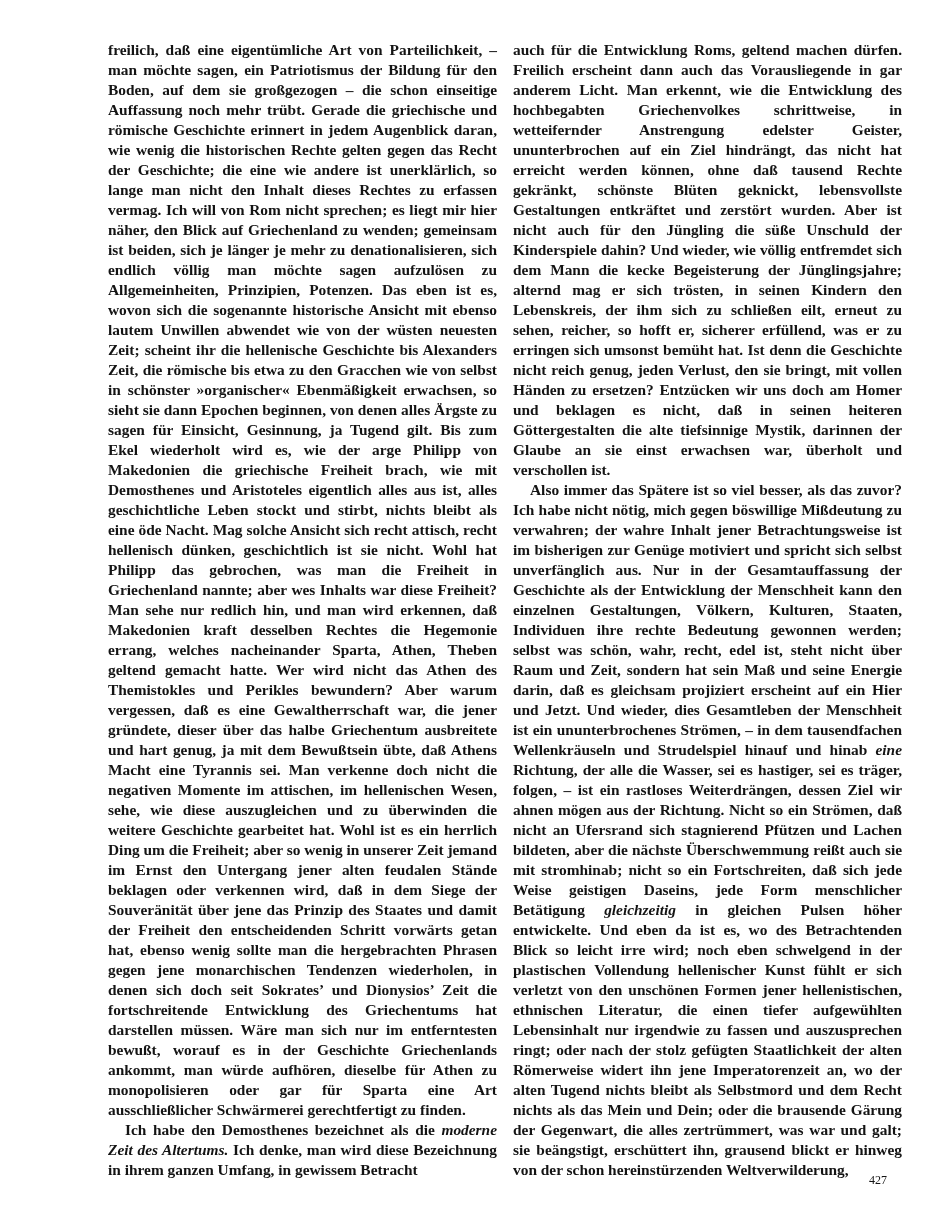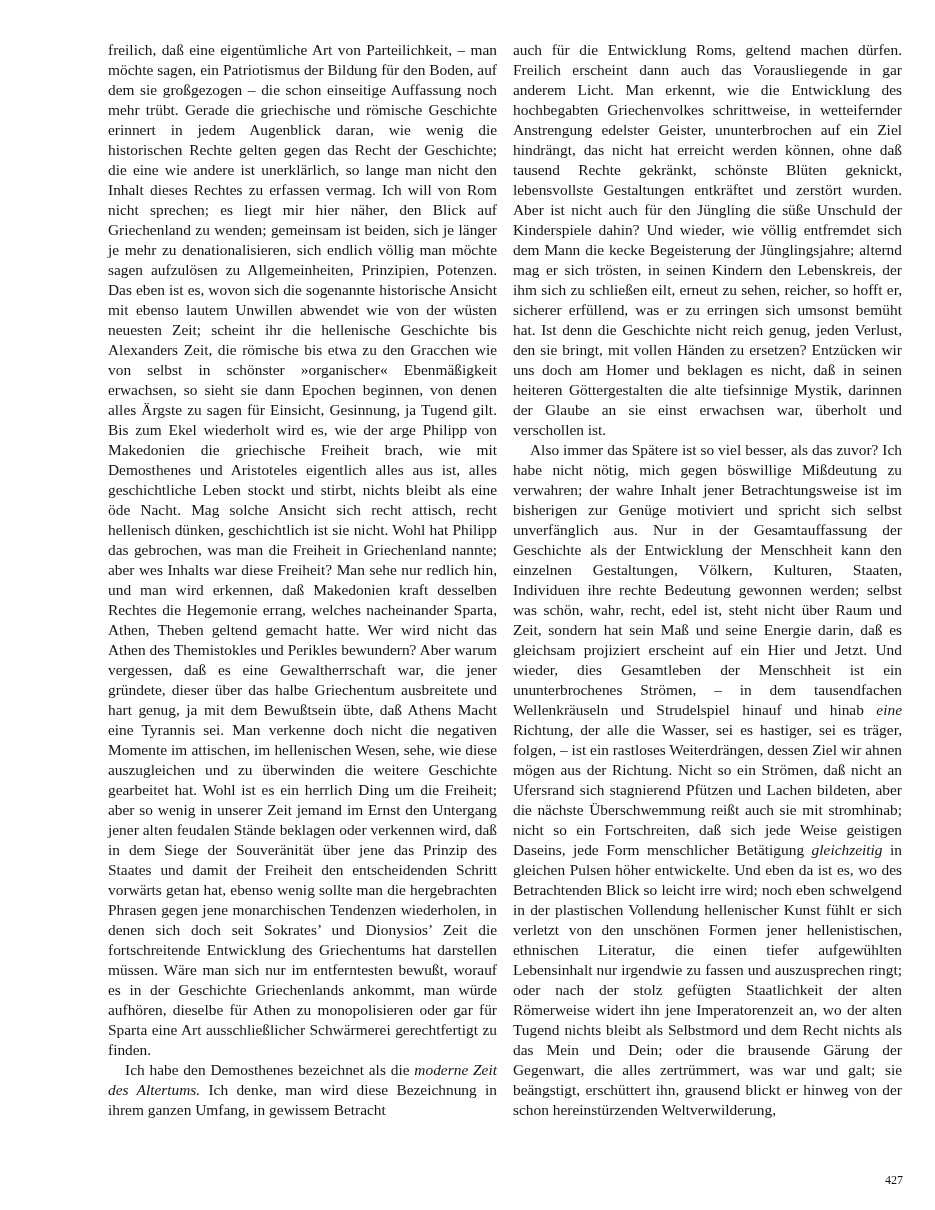--- a/index.html
+++ b/index.html
@@ -14,20 +14,21 @@
     box-sizing: border-box;
     background: #ffffff;
     padding: 40px 33px 0 108px;
     font-family: "Liberation Serif", "DejaVu Serif", serif;
     color: #141414;
     overflow: hidden;
   }
   .columns {
     display: flex;
     gap: 16px;
+    font-weight: bold;
   }
   .column {
     width: 389px;
     flex: 0 0 389px;
     font-size: 15.4px;
     line-height: 20px;
     text-align: justify;
     hyphens: auto;
     -webkit-hyphens: auto;
   }
@@ -35,21 +36,21 @@
     margin: 0;
   }
   .para.indent {
     text-indent: 17px;
   }
   .para em {
     font-style: italic;
   }
   .page-number {
     position: absolute;
-    right: 32px;
+    right: 48px;
     bottom: 22px;
     font-size: 12px;
     color: #141414;
   }
 </style>
 </head>
 <body>
 
 <div class="page">
   <div class="columns">

